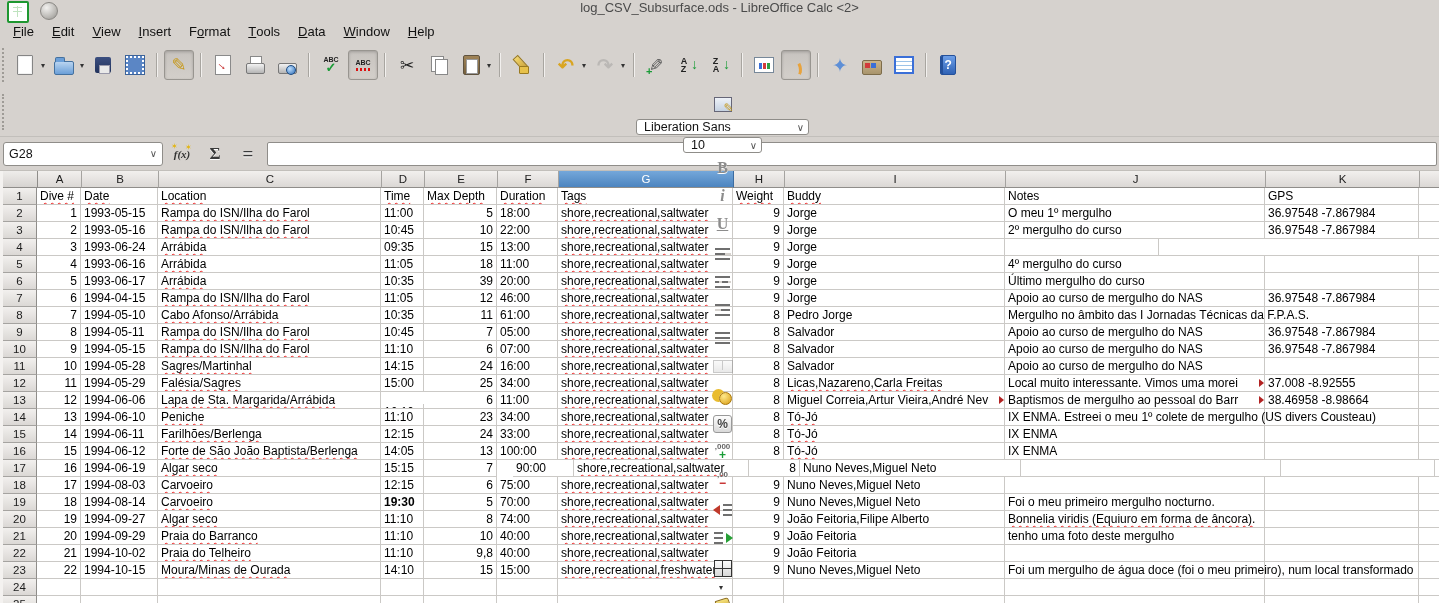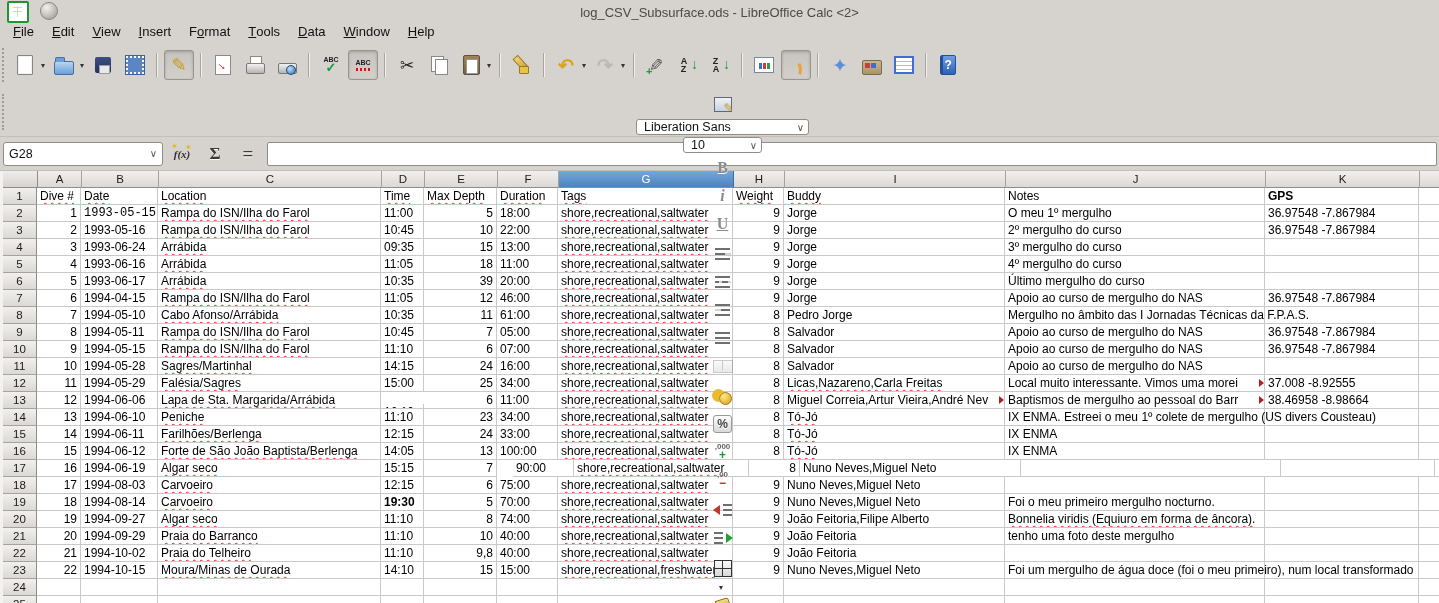--- a/index.html
+++ b/index.html
@@ -1,20 +1,20 @@
 <!DOCTYPE html>
 <html><head>
 <meta charset="utf-8">
 <style>
   html,body{margin:0;padding:0;}
   body{font-family:"Liberation Sans",sans-serif;background:#888;}
   #app{position:relative;width:1439px;height:603px;background:#d6d2ce;overflow:hidden;color:#111;}
 
   
-  #titlebar{position:relative;height:20px;display:flex;align-items:flex-end;}
+  #titlebar{position:relative;height:20px;display:flex;align-items:flex-start;}
   .app-icon{position:absolute;left:7px;top:1px;width:18px;height:18px;background:
      linear-gradient(#bfe3bf,#bfe3bf) 4px 4px/9px 1px no-repeat,
      linear-gradient(#bfe3bf,#bfe3bf) 4px 8px/9px 1px no-repeat,
      linear-gradient(#bfe3bf,#bfe3bf) 8px 3px/1px 11px no-repeat,#fff;
      border:2px solid #1e9730;border-radius:2px;}
   .sphere-icon{position:absolute;left:40px;top:2px;width:16px;height:16px;border-radius:50%;
      background:radial-gradient(circle at 35% 30%,#f2f1ef,#bcbab6 60%,#8f8d89);border:1px solid #8a8884;}
   #title-text{width:100%;text-align:center;font-size:13px;color:#4a4a4a;}
 
   
@@ -373,27 +373,27 @@
           <div class="cell" style="width: 44px;"><span class="w">Dive #</span></div>
           <div class="cell" style="width: 77px;"><span class="w">Date</span></div>
           <div class="cell" style="width: 223px;"><span class="w">Location</span></div>
           <div class="cell" style="width: 43px;"><span class="w">Time</span></div>
           <div class="cell" style="width: 73px;"><span class="w">Max Depth</span></div>
           <div class="cell" style="width: 61px;"><span class="w">Duration</span></div>
           <div class="cell" style="width: 175px;"><span class="w">Tags</span></div>
           <div class="cell" style="width: 51px;"><span class="w">Weight</span></div>
           <div class="cell" style="width: 221px;"><span class="w">Buddy</span></div>
           <div class="cell" style="width: 260px;"><span>Notes</span></div>
-          <div class="cell" style="width: 154px; font-weight: bold;"><span>GPS</span></div>
+          <div class="cell" style="width: 154px;"><span>GPS</span></div>
           <div class="cell fill"></div>
         </div>
         <div class="grid-row">
           <div class="rh">2</div>
           <div class="cell num" style="width: 44px;"><span>1</span></div>
-          <div class="cell" style="width: 77px; font-family: Liberation Mono, monospace;"><span>1993-05-15</span></div>
+          <div class="cell" style="width: 77px;"><span>1993-05-15</span></div>
           <div class="cell" style="width: 223px;"><span class="w">Rampa do ISN/Ilha do Farol</span></div>
           <div class="cell" style="width: 43px;"><span>11:00</span></div>
           <div class="cell num" style="width: 73px;"><span>5</span></div>
           <div class="cell" style="width: 61px;"><span>18:00</span></div>
           <div class="cell" style="width: 175px;"><span class="w">shore,recreational,saltwater</span></div>
           <div class="cell num" style="width: 51px;"><span>9</span></div>
           <div class="cell" style="width: 221px;"><span>Jorge</span></div>
           <div class="cell" style="width: 260px;"><span>O meu 1º mergulho</span></div>
           <div class="cell" style="width: 154px;"><span>36.97548 -7.867984</span></div>
           <div class="cell fill"></div>
@@ -417,21 +417,20 @@
           <div class="rh">4</div>
           <div class="cell num" style="width: 44px;"><span>3</span></div>
           <div class="cell" style="width: 77px;"><span>1993-06-24</span></div>
           <div class="cell" style="width: 223px;"><span class="w">Arrábida</span></div>
           <div class="cell" style="width: 43px;"><span>09:35</span></div>
           <div class="cell num" style="width: 73px;"><span>15</span></div>
           <div class="cell" style="width: 61px;"><span>13:00</span></div>
           <div class="cell" style="width: 175px;"><span class="w">shore,recreational,saltwater</span></div>
           <div class="cell num" style="width: 51px;"><span>9</span></div>
           <div class="cell" style="width: 221px;"><span>Jorge</span></div>
-          <div class="cell" style="width: 260px;"><span>3º mergulho do curso</span></div>
           <div class="cell" style="width: 154px;"></div>
           <div class="cell fill"></div>
         </div>
         <div class="grid-row">
           <div class="rh">5</div>
           <div class="cell num" style="width: 44px;"><span>4</span></div>
           <div class="cell" style="width: 77px;"><span>1993-06-16</span></div>
           <div class="cell" style="width: 223px;"><span class="w">Arrábida</span></div>
           <div class="cell" style="width: 43px;"><span>11:05</span></div>
           <div class="cell num" style="width: 73px;"><span>18</span></div>

